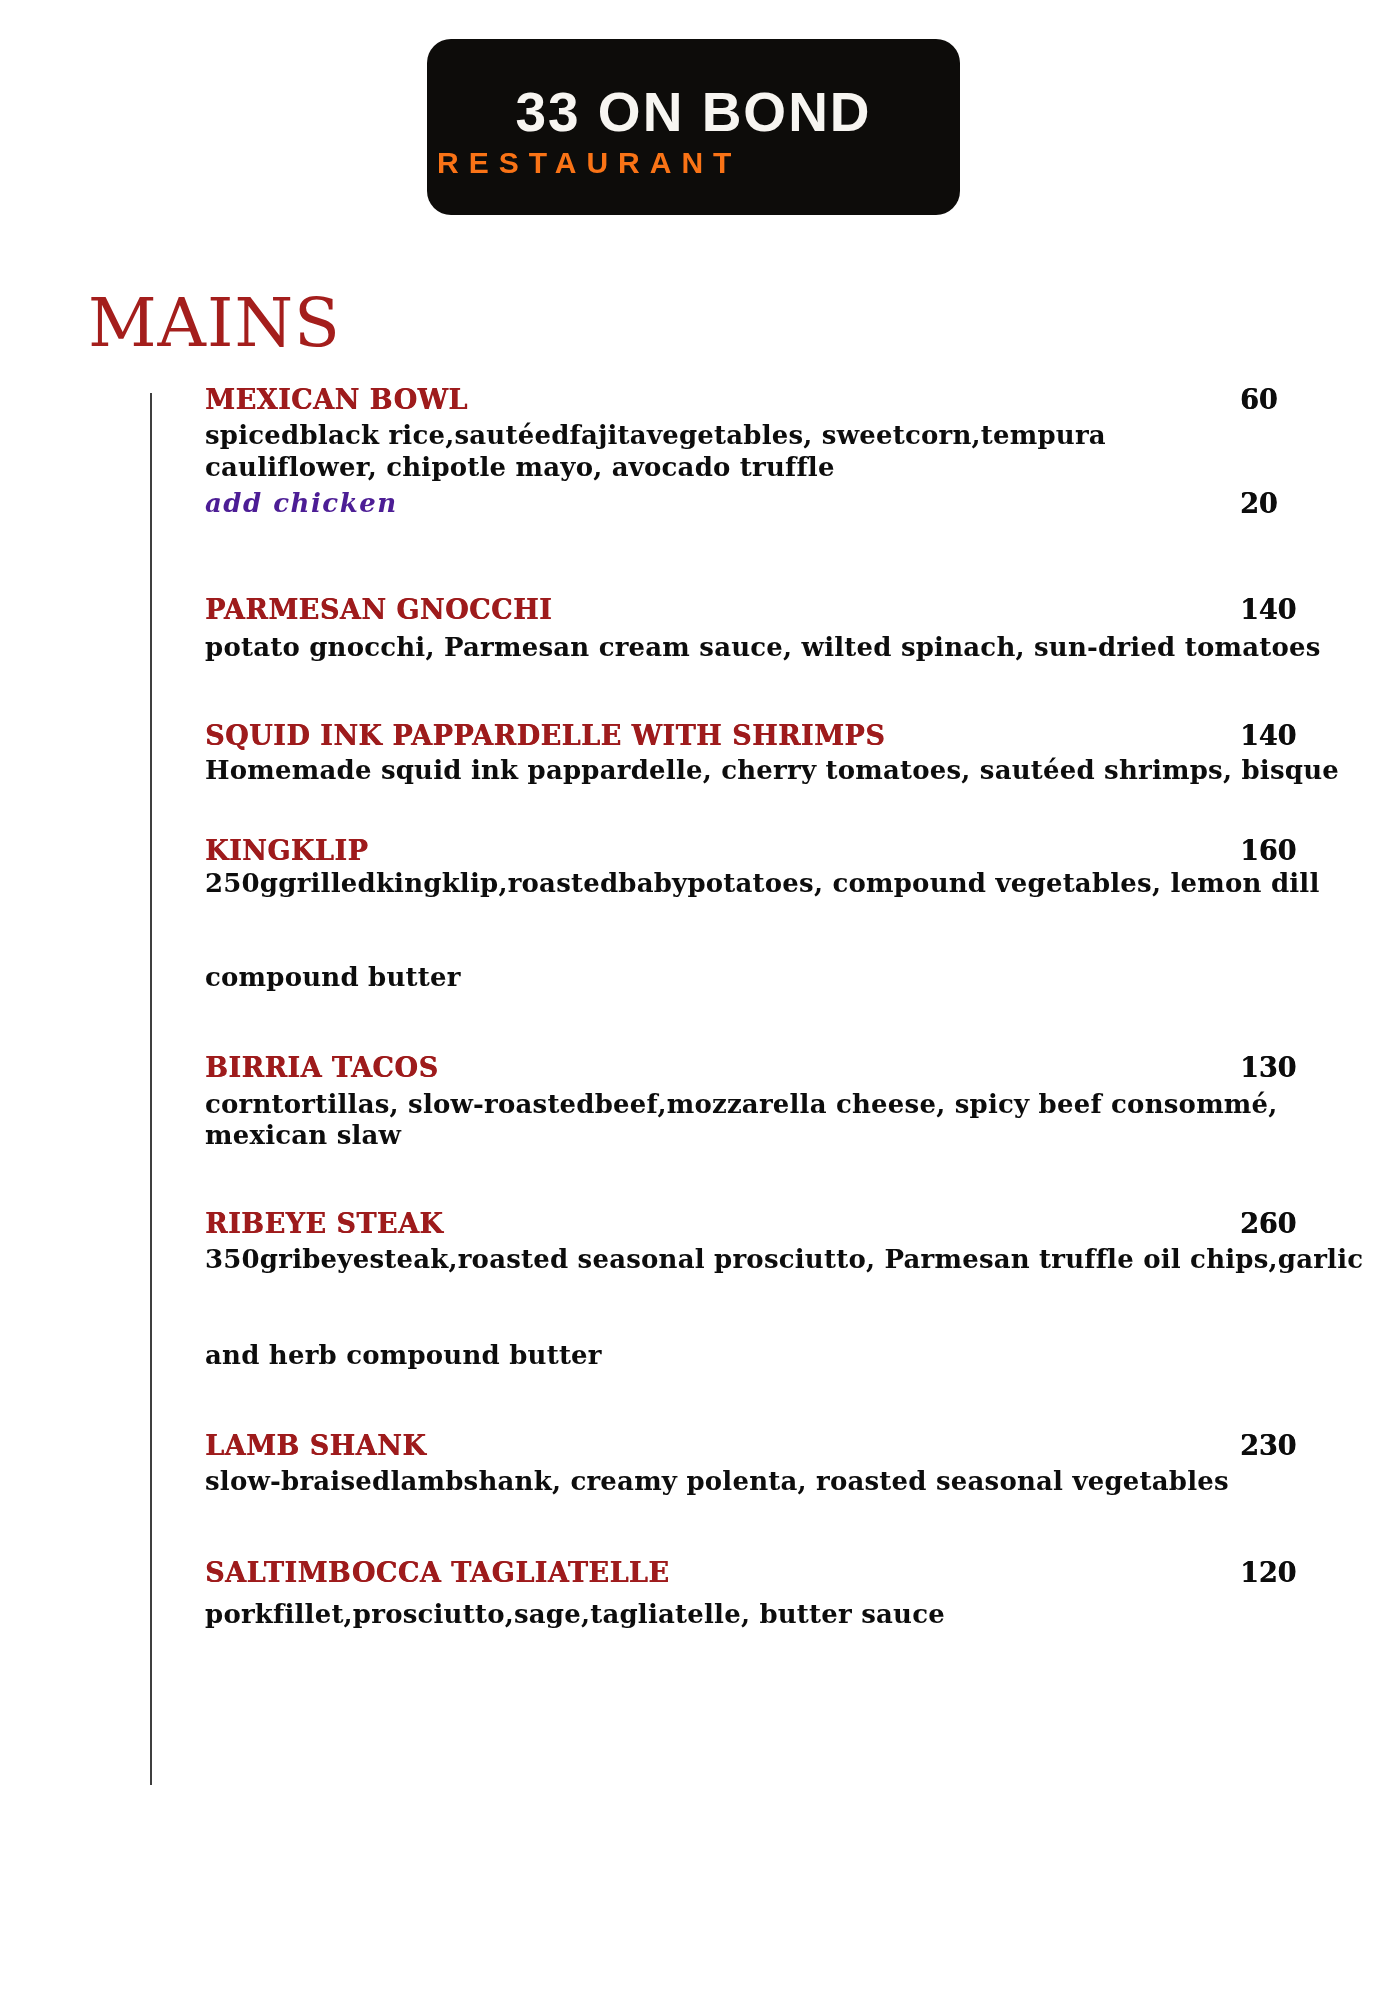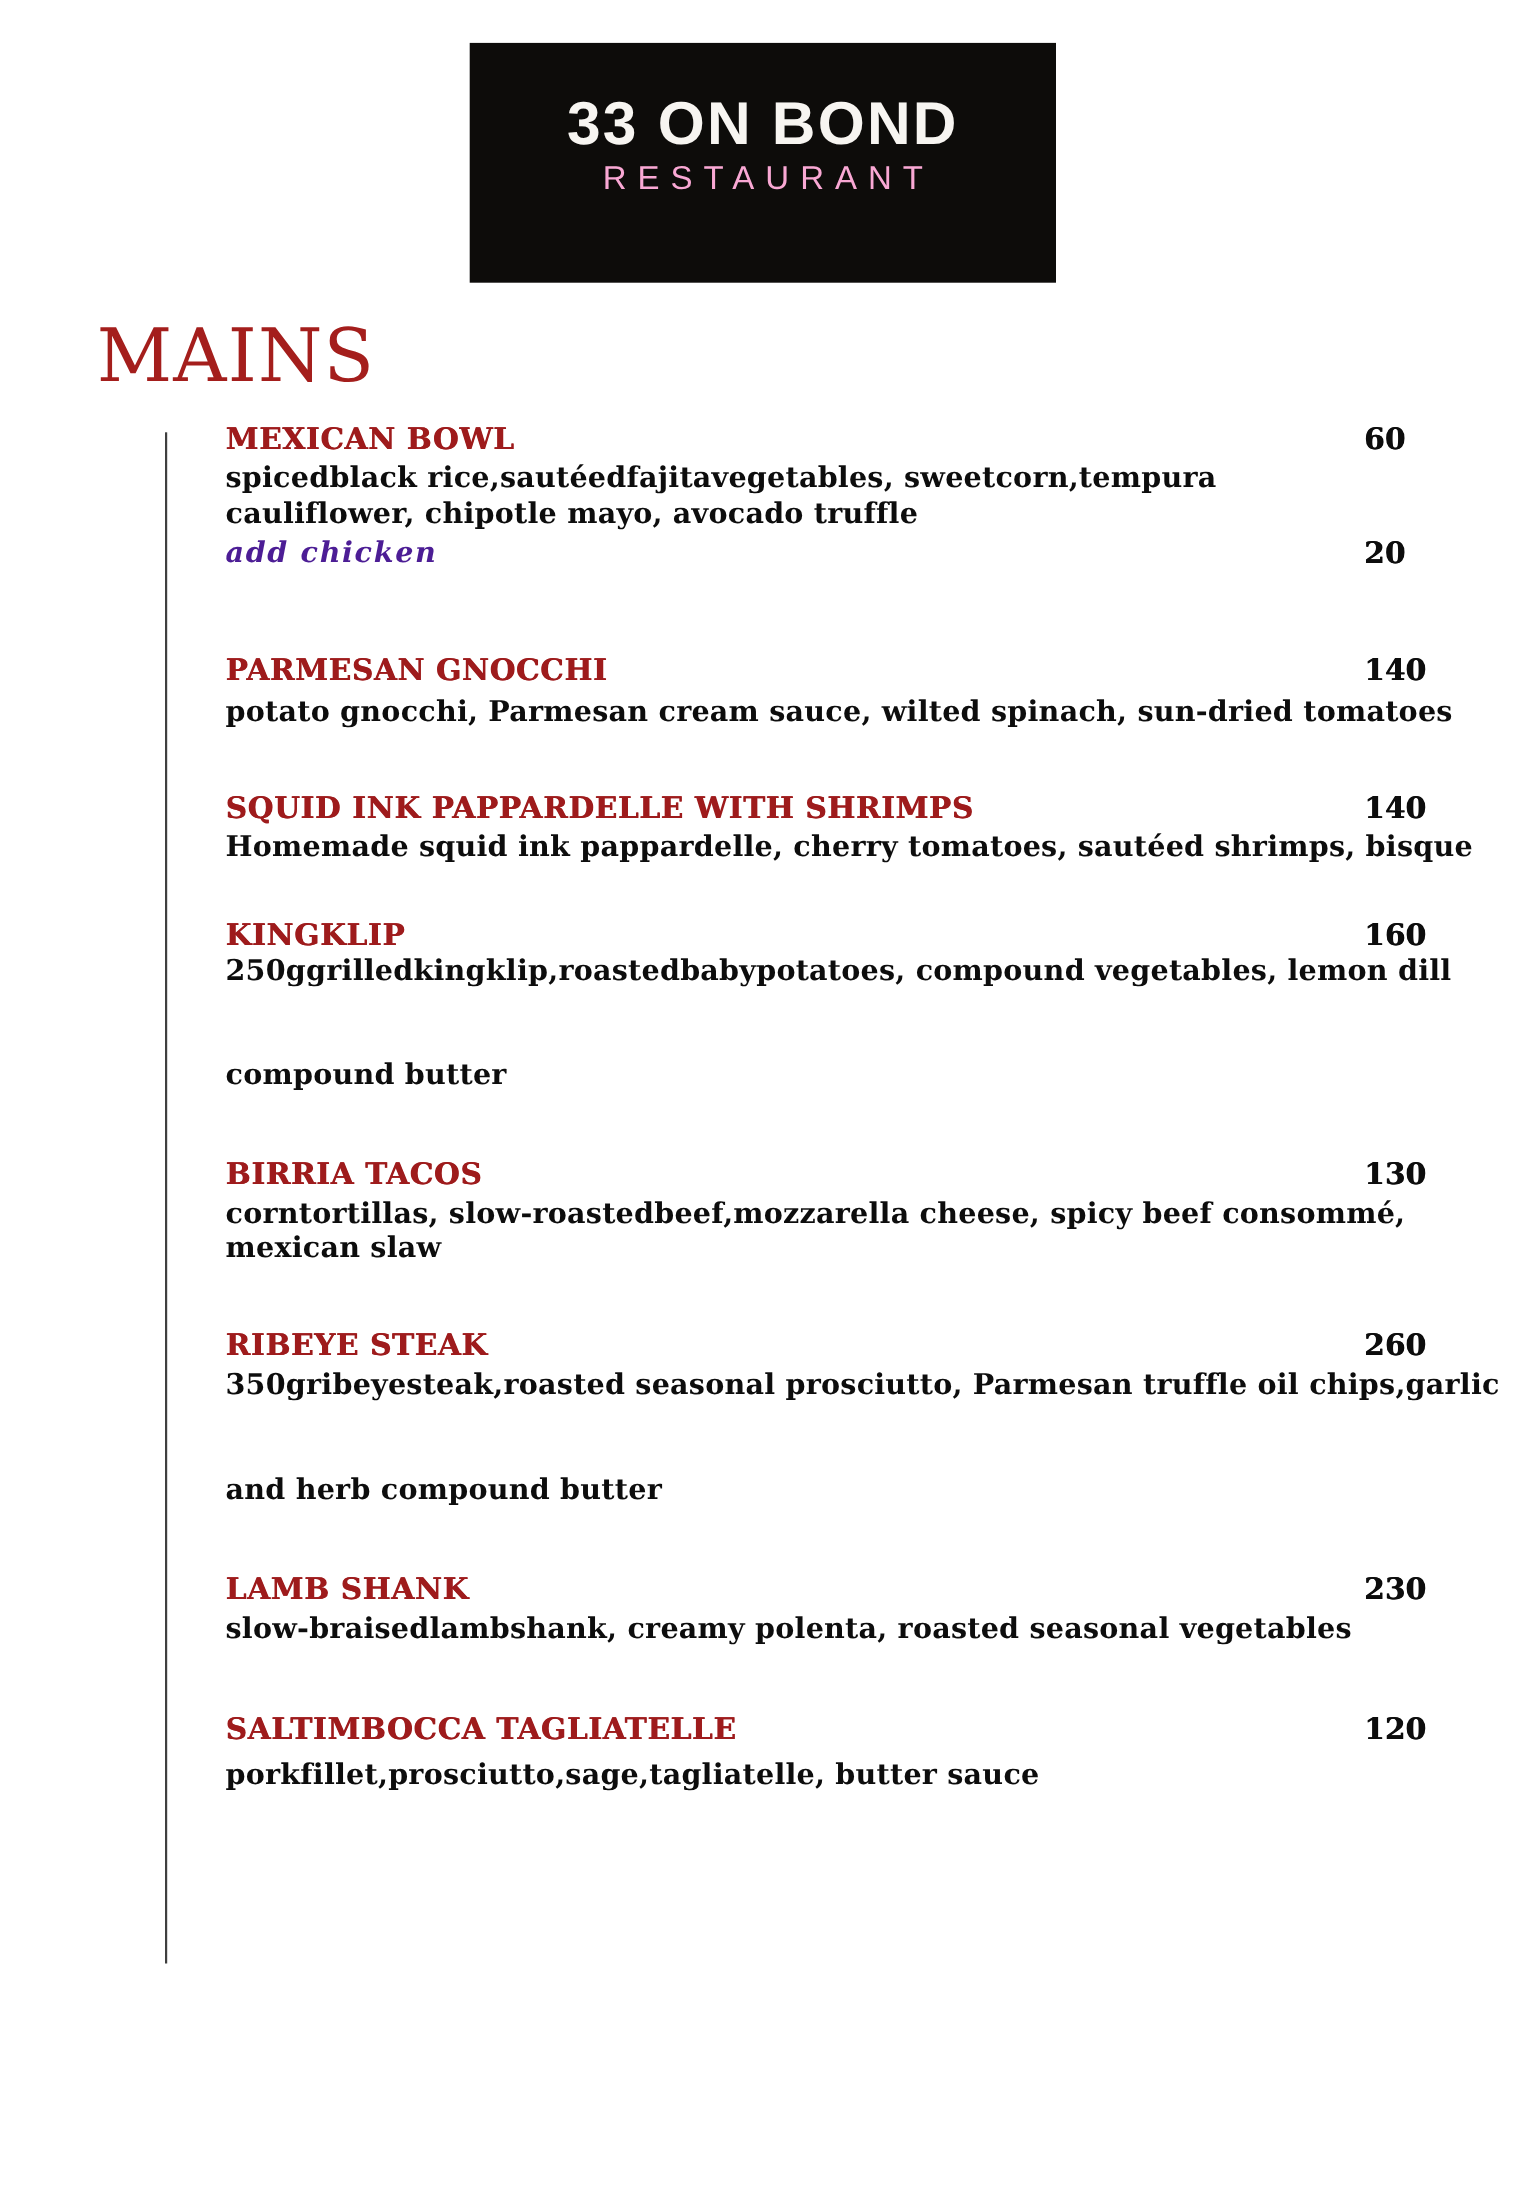--- a/index.html
+++ b/index.html
@@ -5,38 +5,38 @@
   html,body{margin:0;padding:0;background:#e8e8e8;}
   .page{
     position:relative;
     width:1393px;height:2000px;
     background:#ffffff;
     overflow:hidden;
     font-family:"DejaVu Serif", serif;
     margin:0 auto;
   }
   .logo-box{
-    position:absolute;left:427px;top:39px;width:533px;height:218px;
+    position:absolute;left:427px;top:39px;width:533px;height:176px;
     background:#0d0c0a;
+    border-radius:24px;
   }
   .logo-title{
     position:absolute;top:46px;left:0;width:100%;
     text-align:center;
     font-family:"Liberation Sans", sans-serif;
     font-weight:bold;font-size:55px;line-height:1;
     letter-spacing:2px;
     color:#f7f5f1;
   }
   .logo-sub{
     position:absolute;top:109px;left:0;width:100%;
-    text-align:center;
     font-family:"Liberation Sans", sans-serif;
-    font-weight:normal;font-size:30px;line-height:1;
+    font-weight:bold;font-size:30px;line-height:1;
     letter-spacing:10px;text-indent:10px;
-    color:#f9a8d4;
+    color:#f97316;
   }
   .section-title{
     position:absolute;left:88px;top:290px;margin:0;
     font-size:67px;line-height:1;font-weight:normal;
     letter-spacing:1px;
     color:#a41e1c;
   }
   .rule{
     position:absolute;left:150px;top:393px;width:2px;height:1392px;
     background:#3f3f3f;

